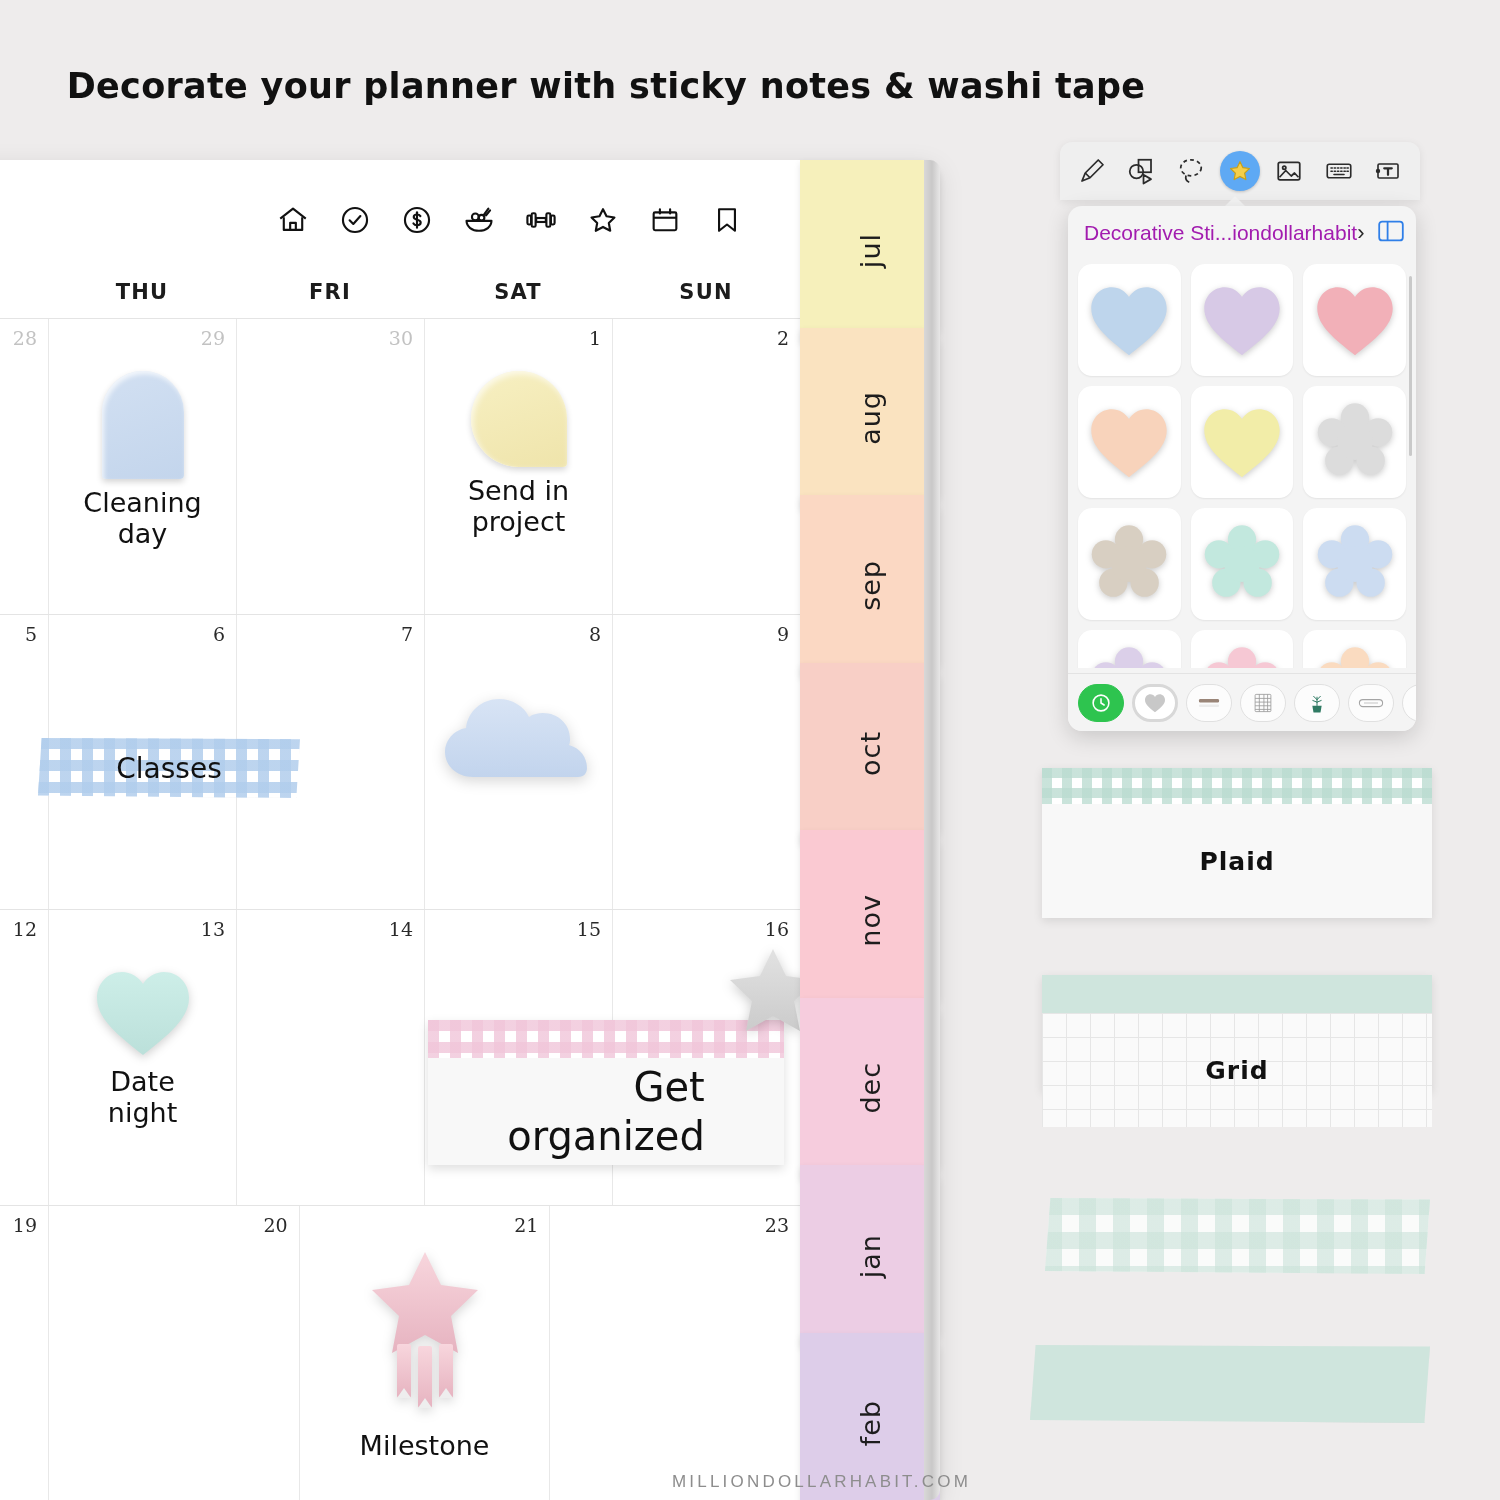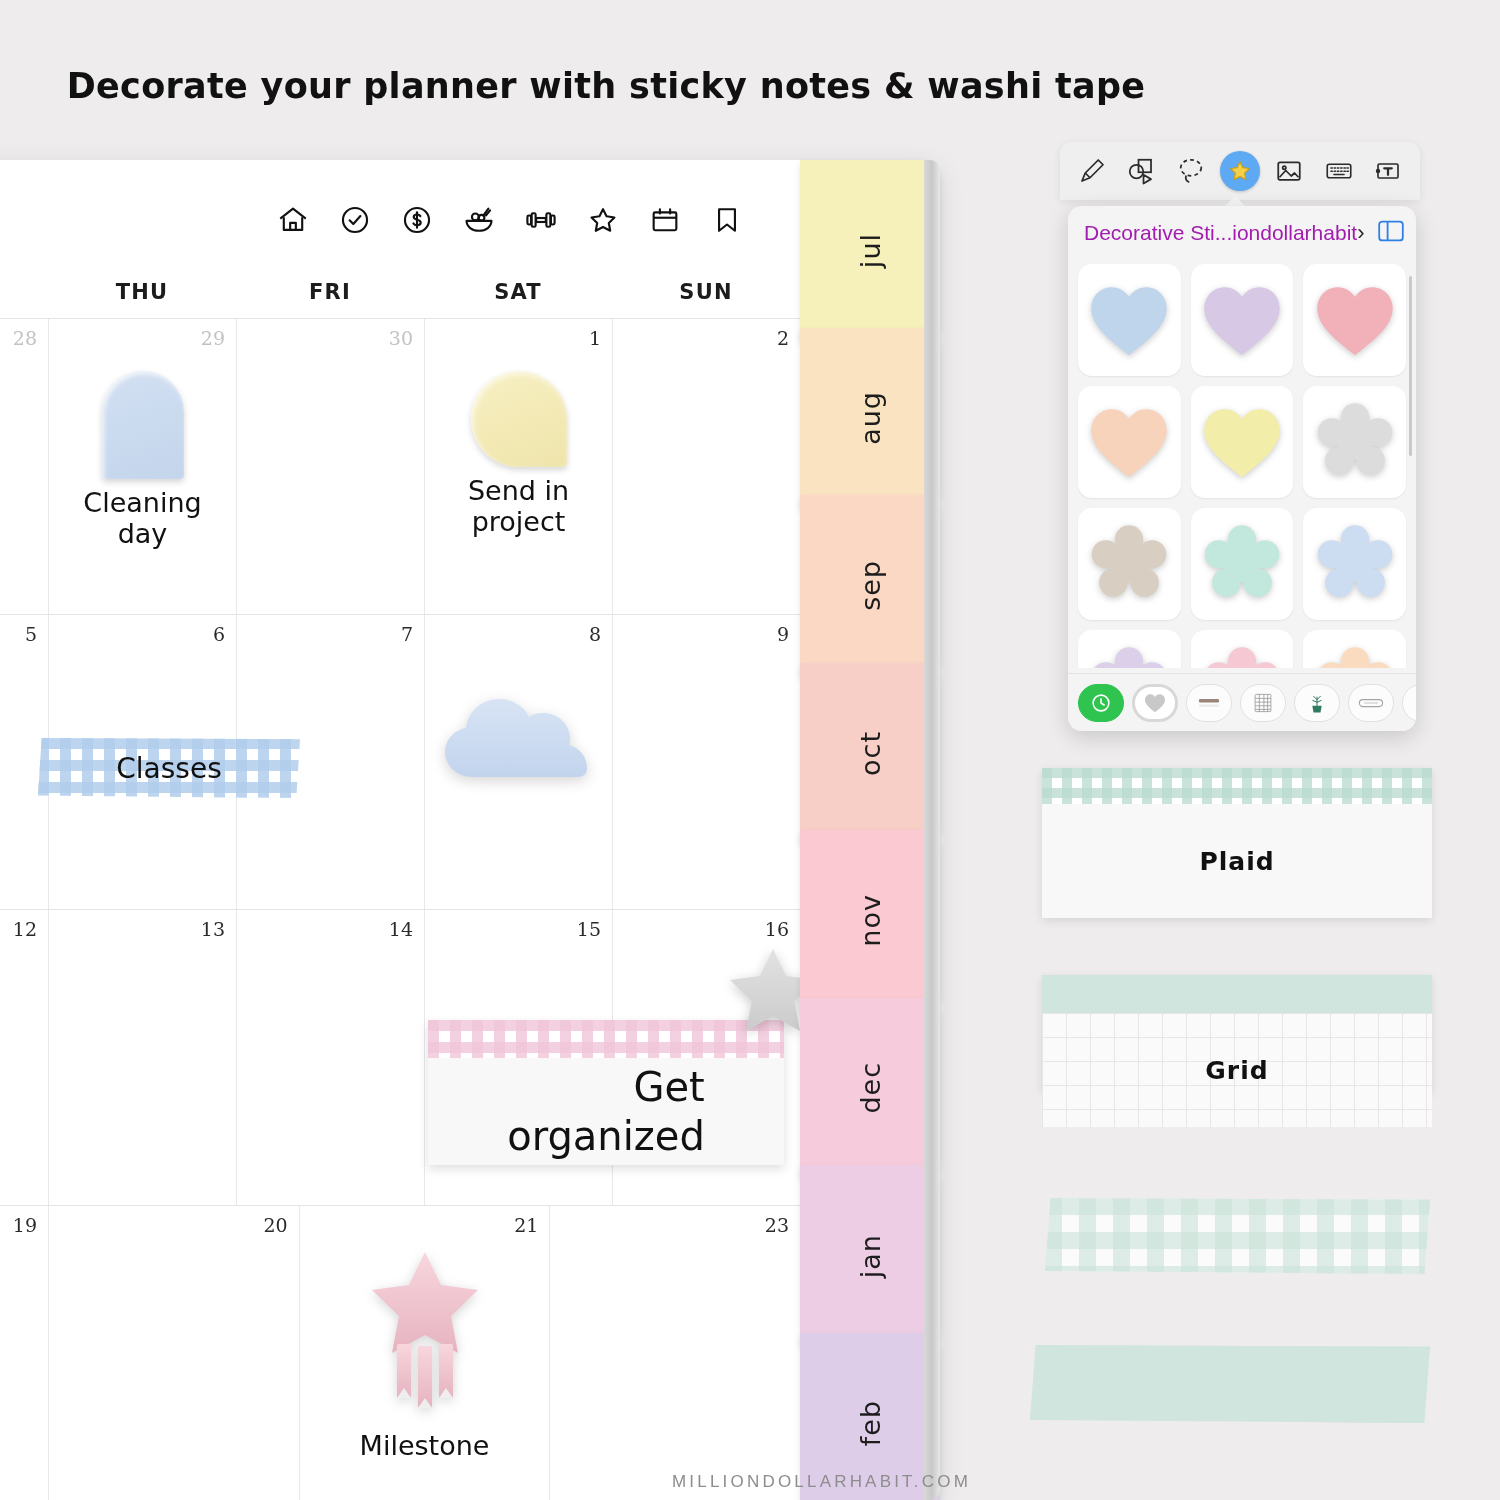--- a/index.html
+++ b/index.html
@@ -412,20 +412,35 @@
           <div class="daynum">9</div>
         </div>
       </div>
 
       <div class="week">
         <div class="day partial">
           <div class="daynum">12</div>
         </div>
         <div class="day">
           <div class="daynum">13</div>
+          <div class="entry" style="top:56px;">
+            <div class="heart-st">
+              <svg viewBox="0 0 100 92">
+                  <defs>
+                    <linearGradient id="hg1" x1="0" y1="0" x2="0" y2="1">
+                      <stop offset="0" stop-color="#cdeee8"></stop>
+                      <stop offset="1" stop-color="#bbe0da"></stop>
+                    </linearGradient>
+                  </defs>
+                  <path fill="url(#hg1)" d="M50 89C26 70 4 53 4 32 4 17 15 6 29 6c9 0 17 5 21 12 4-7 12-12 21-12 14 0 25 11 25 26 0 21-22 38-46 57z"></path>
+                </svg>
+            </div>
+            <div class="caption">Date
+night</div>
+          </div>
         </div>
         <div class="day">
           <div class="daynum">14</div>
         </div>
         <div class="day">
           <div class="daynum">15</div>
         </div>
         <div class="day">
           <div class="daynum">16</div>
         </div>

